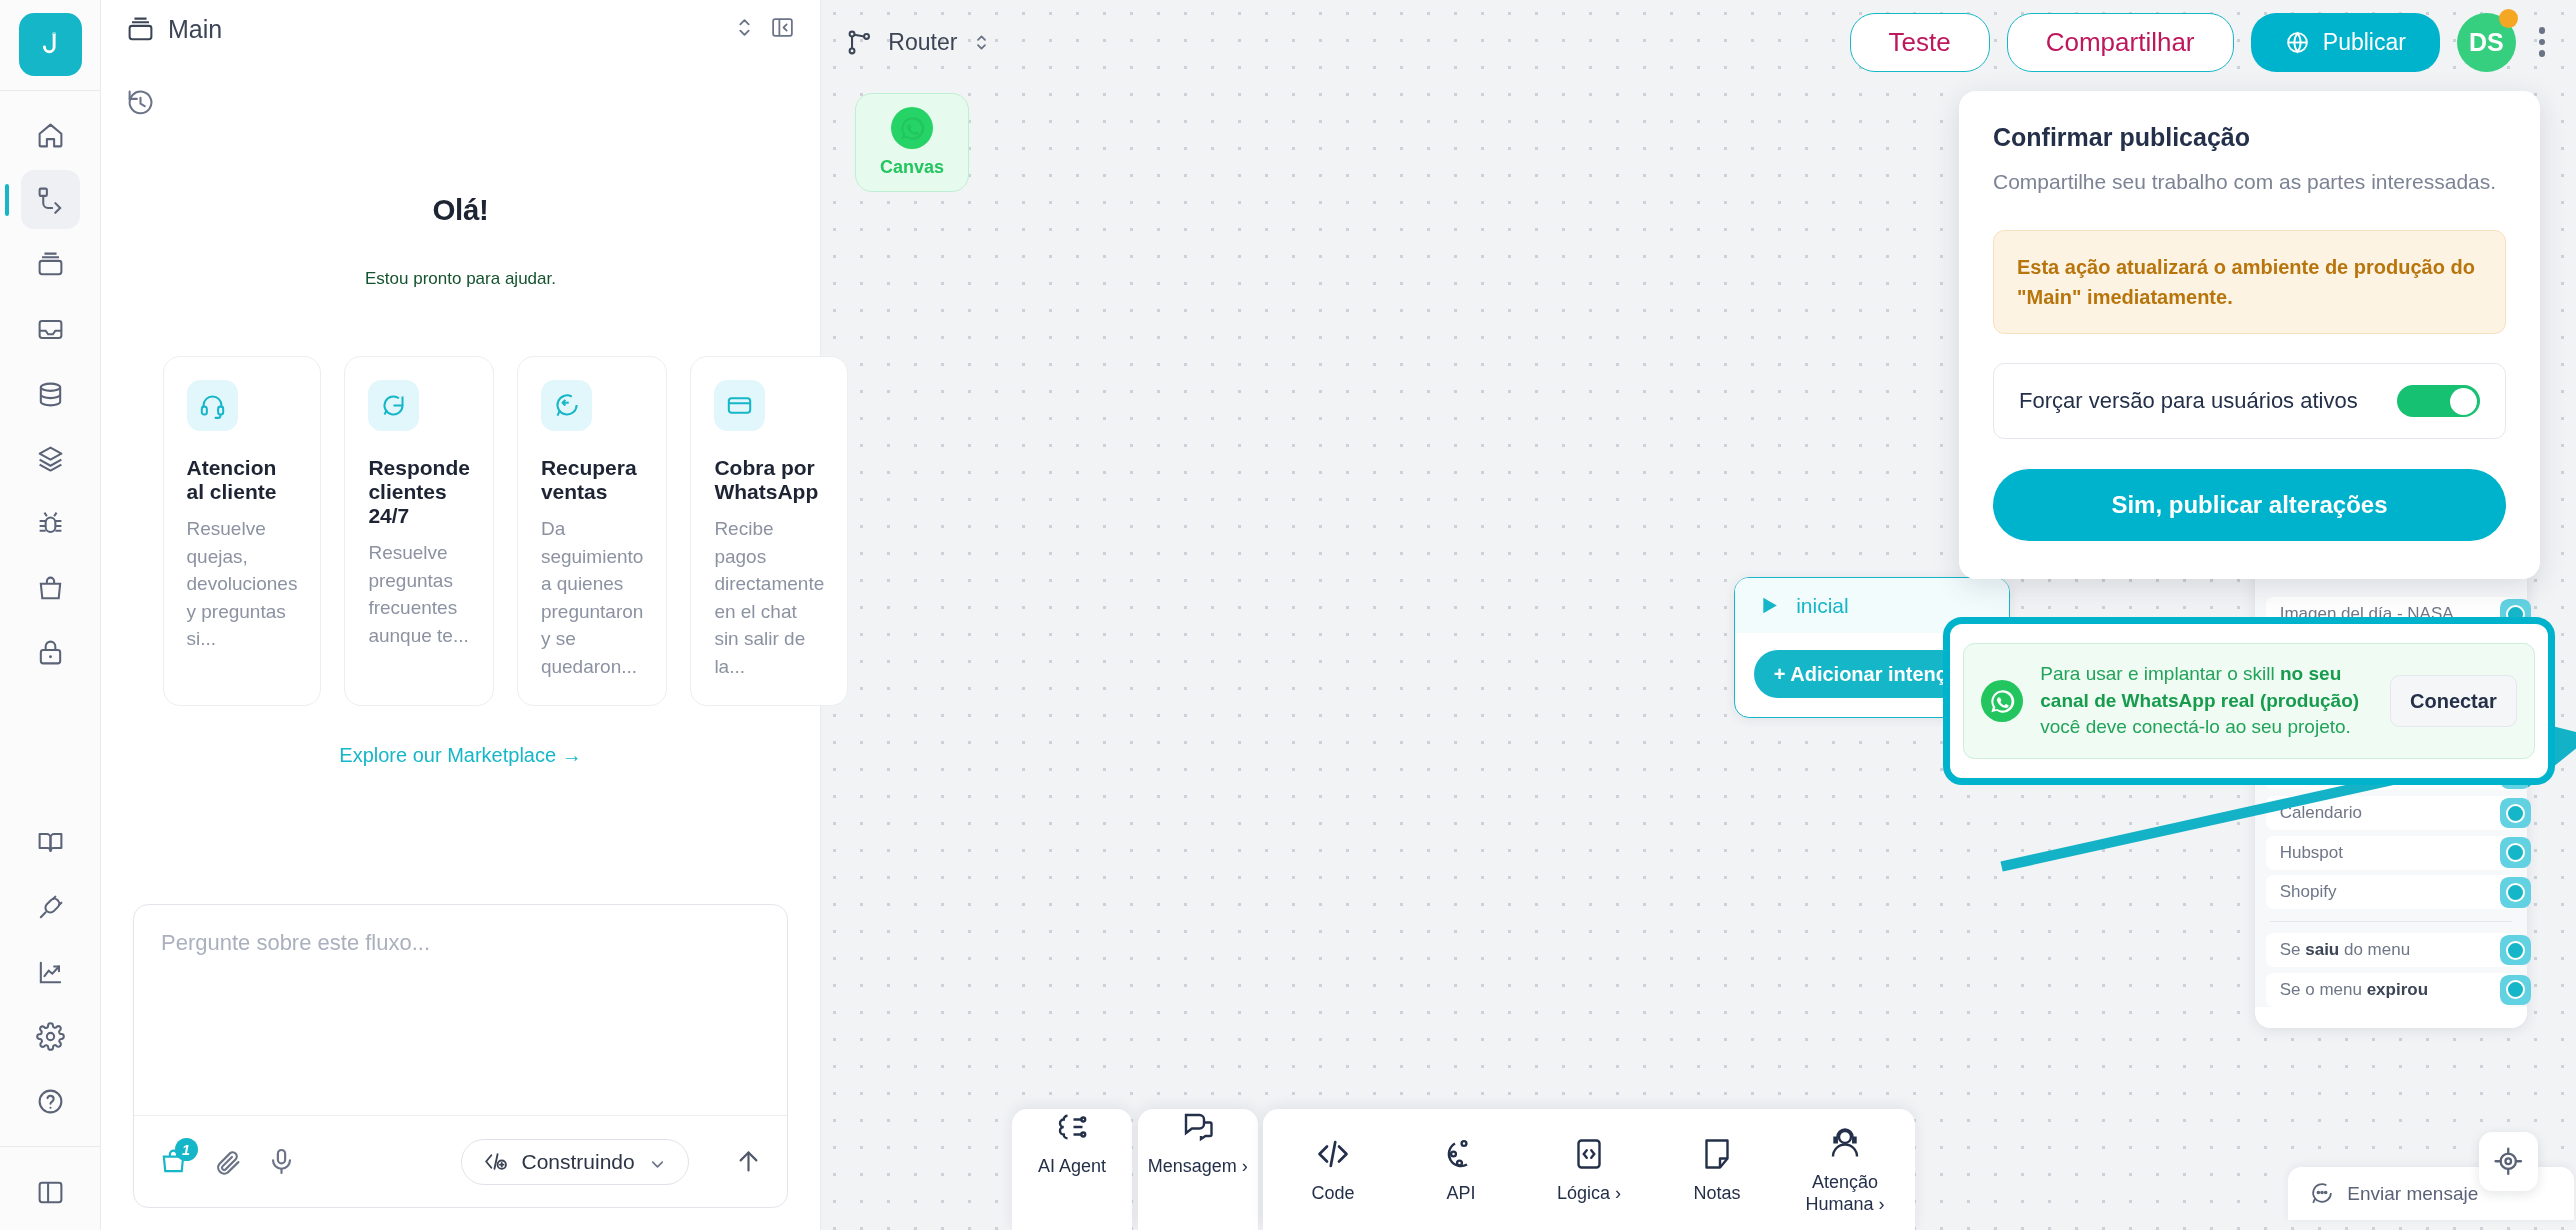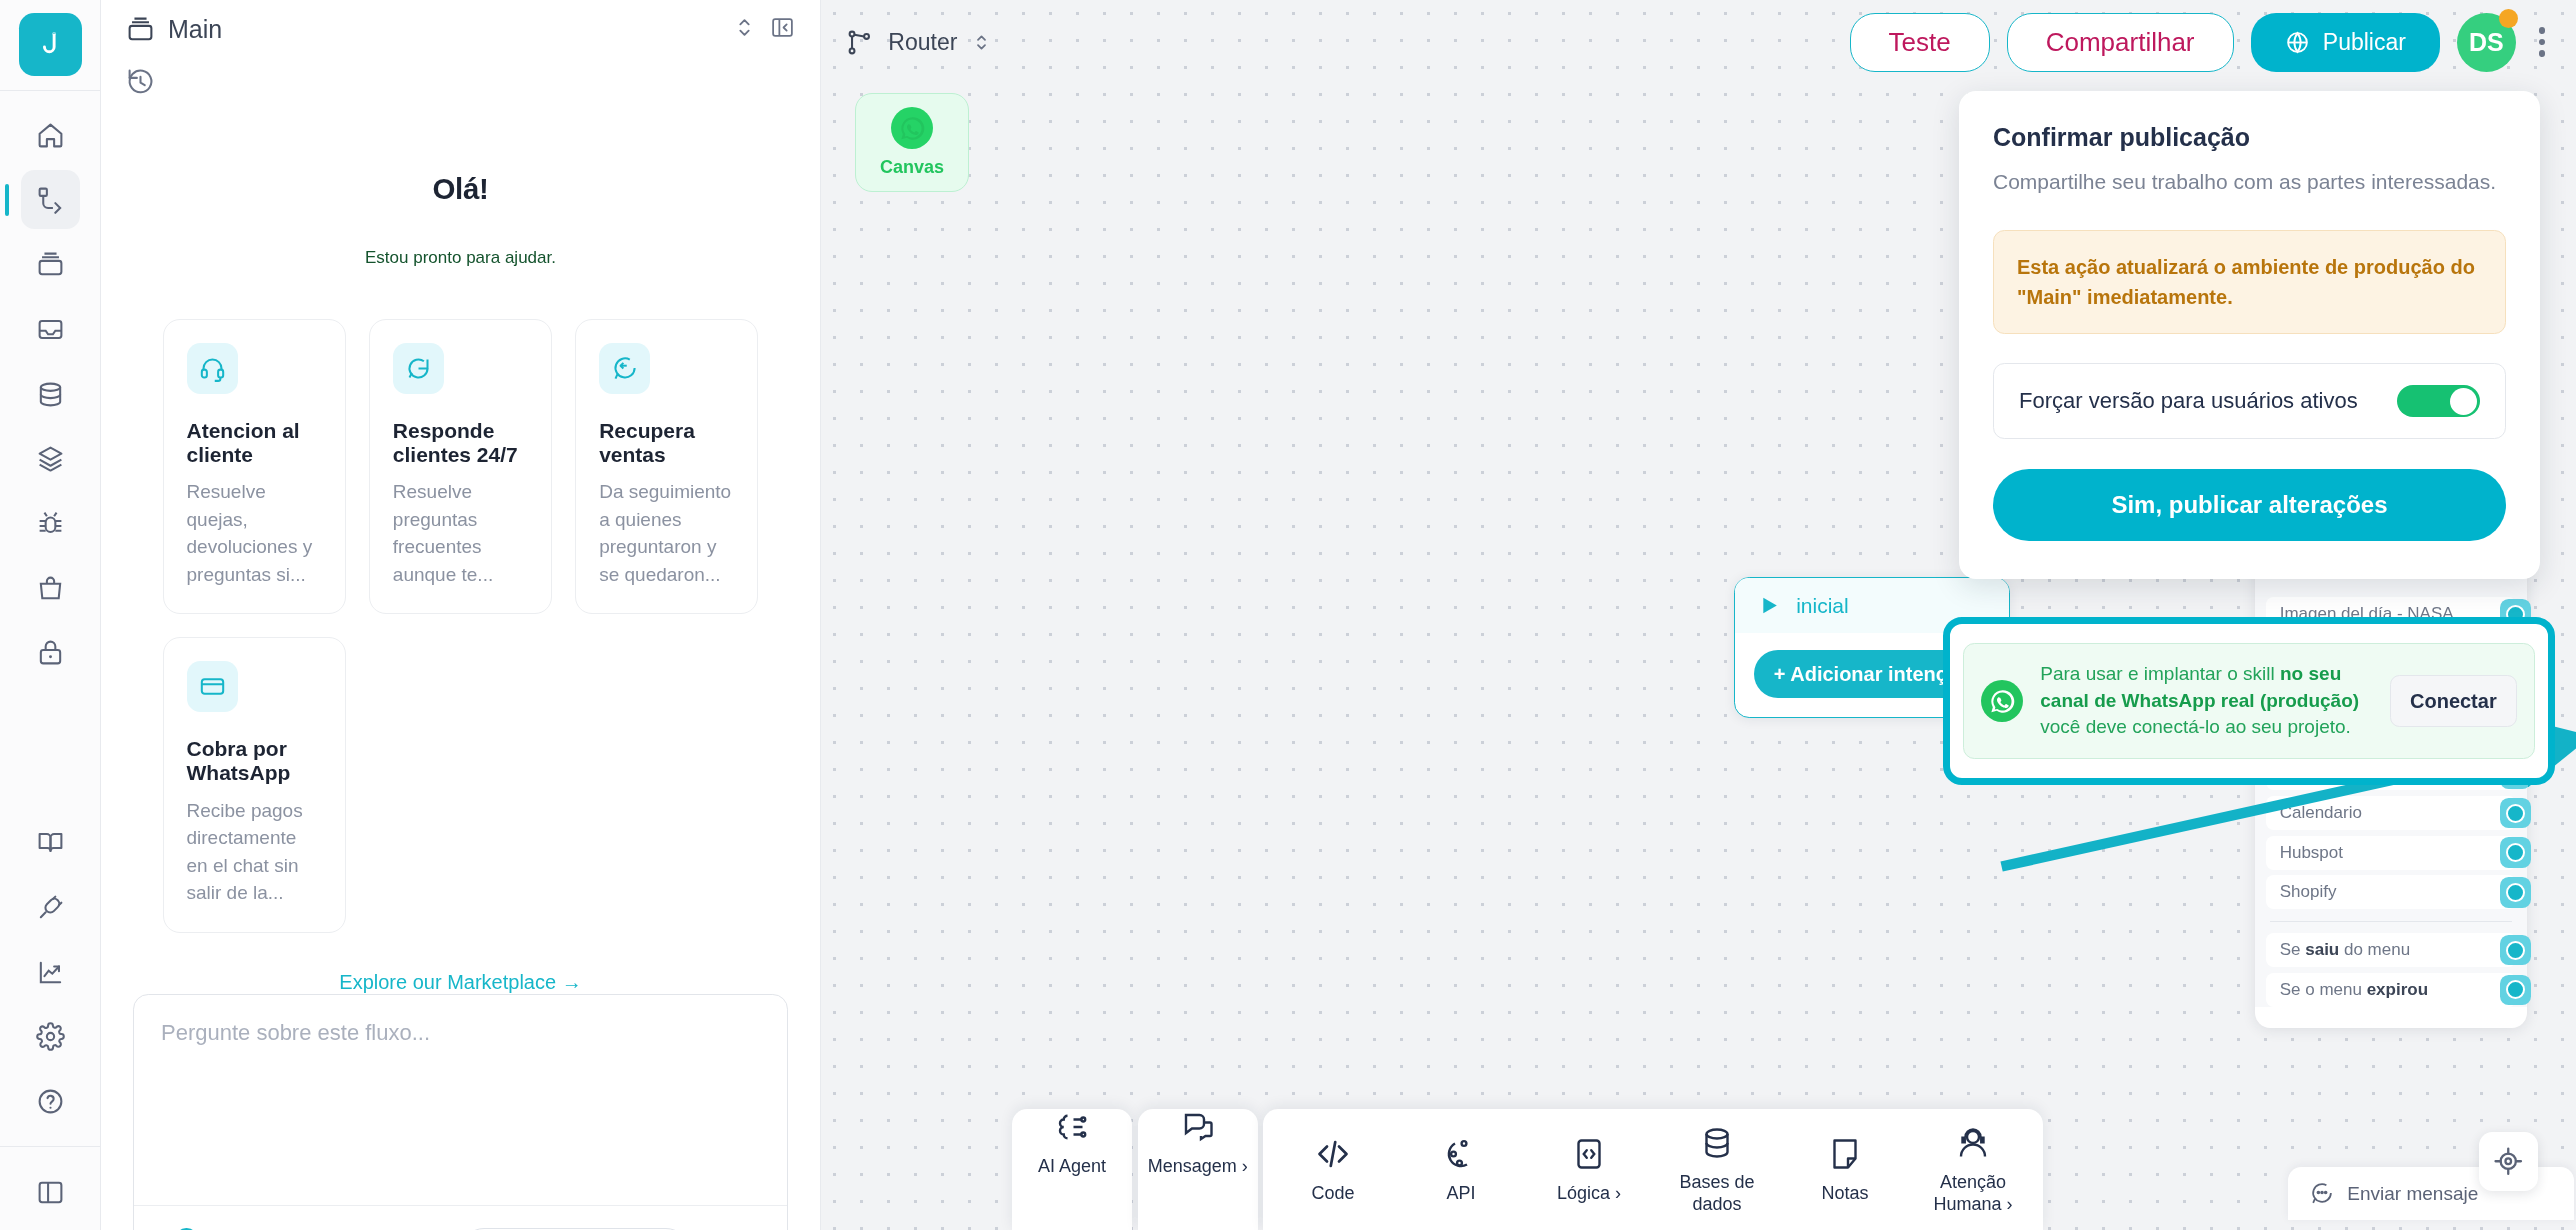--- a/index.html
+++ b/index.html
@@ -54,21 +54,21 @@
   .lp-title { font-size: 25px; color: #3c4556; flex: 1 1 auto; }
   .lp-head-btn { color: #6b7386; display: flex; cursor: pointer; }
   .lp-head-btn svg { width: 25px; height: 25px; }
   .lp-history { padding: 7.6px 25px 0 25px; }
   .lp-history svg { width: 29px; height: 29px; color: #6b7386; }
 
   .lp-body { flex: 1 1 auto; display: flex; flex-direction: column; align-items: center; padding-top: 72px; }
   .greet { font-size: 29.5px; font-weight: 700; color: #1d2433; letter-spacing: -0.3px; }
   .subgreet { font-size: 17px; color: #14532d; margin-top: 42px; }
 
-  .cards { width: 596px; margin-top: 51px; display: grid; grid-template-columns: 1fr 1fr 1fr; gap: 23px; }
+  .cards { width: 596px; margin-top: 67px; display: grid; grid-template-columns: 1fr 1fr 1fr 1fr; gap: 23px; }
   .card {
     border: 1px solid #eceef1; border-radius: 17px; padding: 23px 23px 25px 23px;
     background: #fff; cursor: pointer; min-height: 198px;
   }
   .card-ic {
     width: 51px; height: 51px; border-radius: 13.3px; background: #e2f7fb;
     display: flex; align-items: center; justify-content: center; color: #16b6c9;
   }
   .card-ic svg { width: 27px; height: 27px; }
   .card-t { margin-top: 25px; font-size: 21px; font-weight: 700; color: #1d2433; }
@@ -766,28 +766,20 @@
           <span>API</span>
         </div>
         <div class="tb-cell">
           <svg viewBox="0 0 24 24" fill="none" stroke="currentColor" stroke-width="1.6" stroke-linecap="round">
               <rect x="5" y="3" width="14" height="18" rx="2"></rect>
               <path d="m10.5 9.5-2 2.5 2 2.5M13.5 9.5l2 2.5-2 2.5"></path>
             </svg>
           <span>Lógica ›</span>
         </div>
         <div class="tb-cell">
-          <svg viewBox="0 0 24 24" fill="none" stroke="currentColor" stroke-width="1.6">
-              <ellipse cx="12" cy="6" rx="7" ry="3"></ellipse>
-              <path d="M5 6v12c0 1.7 3.1 3 7 3s7-1.3 7-3V6"></path>
-              <path d="M5 12c0 1.7 3.1 3 7 3s7-1.3 7-3"></path>
-            </svg>
-          <span>Bases de dados</span>
-        </div>
-        <div class="tb-cell">
           <svg viewBox="0 0 24 24" fill="none" stroke="currentColor" stroke-width="1.6" stroke-linejoin="round">
               <path d="M5 3h14v12l-5 6H5z"></path>
               <path d="M19 15h-5v6"></path>
             </svg>
           <span>Notas</span>
         </div>
         <div class="tb-cell">
           <svg viewBox="0 0 24 24" fill="none" stroke="currentColor" stroke-width="1.6">
               <circle cx="12" cy="8" r="4"></circle>
               <path d="M7 8a5 5 0 0 1 10 0"></path>

